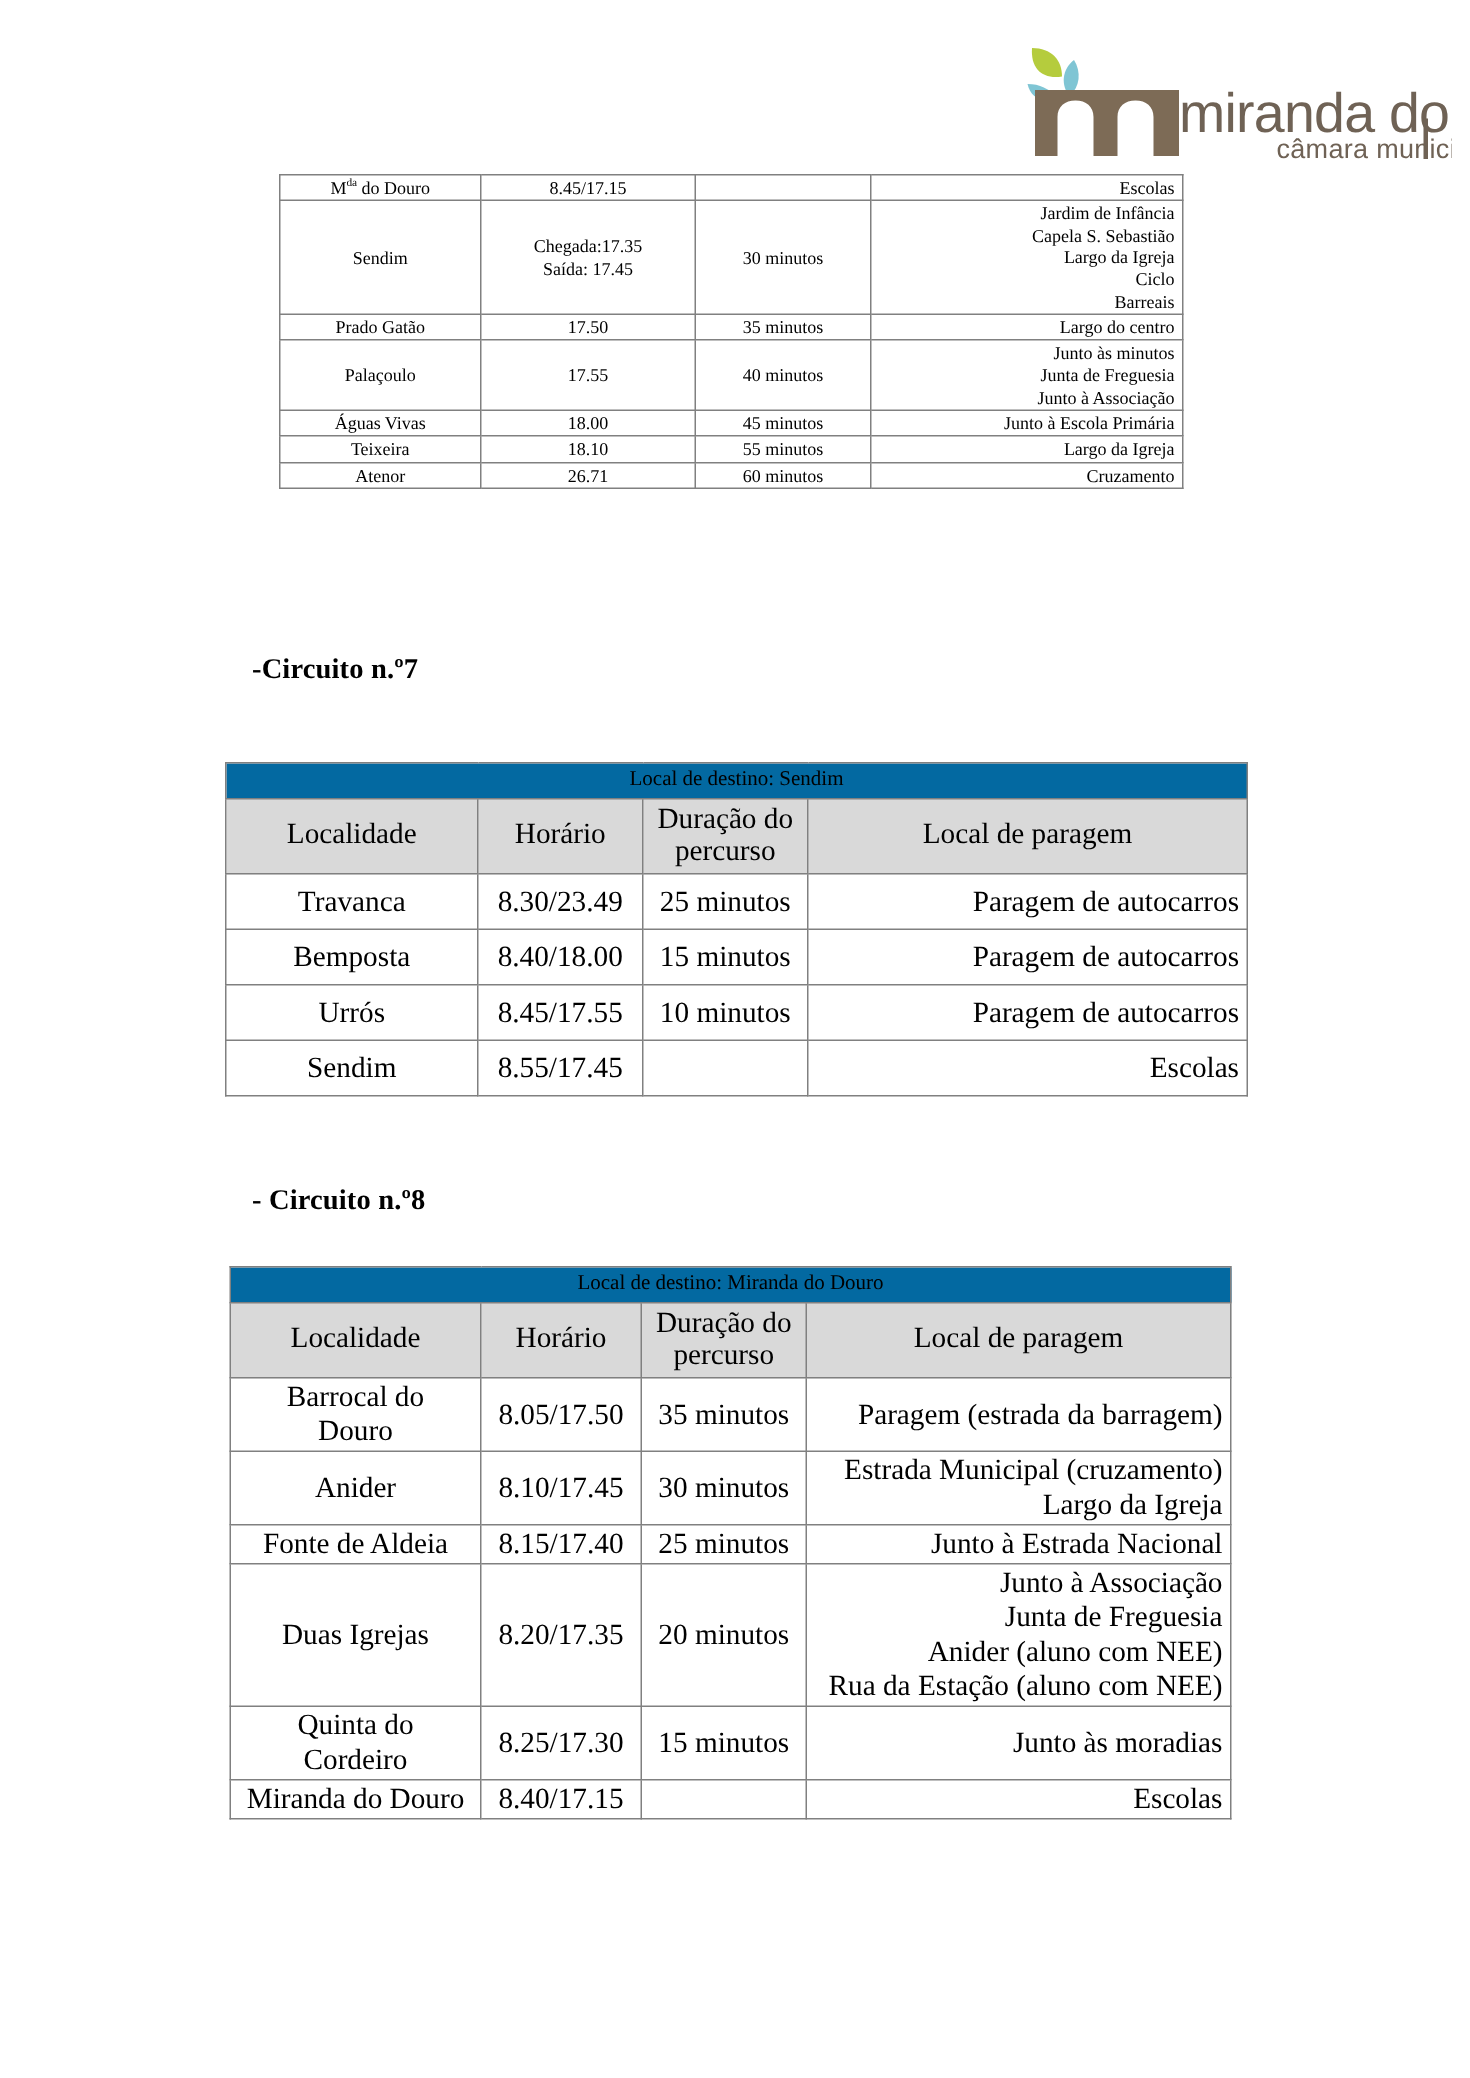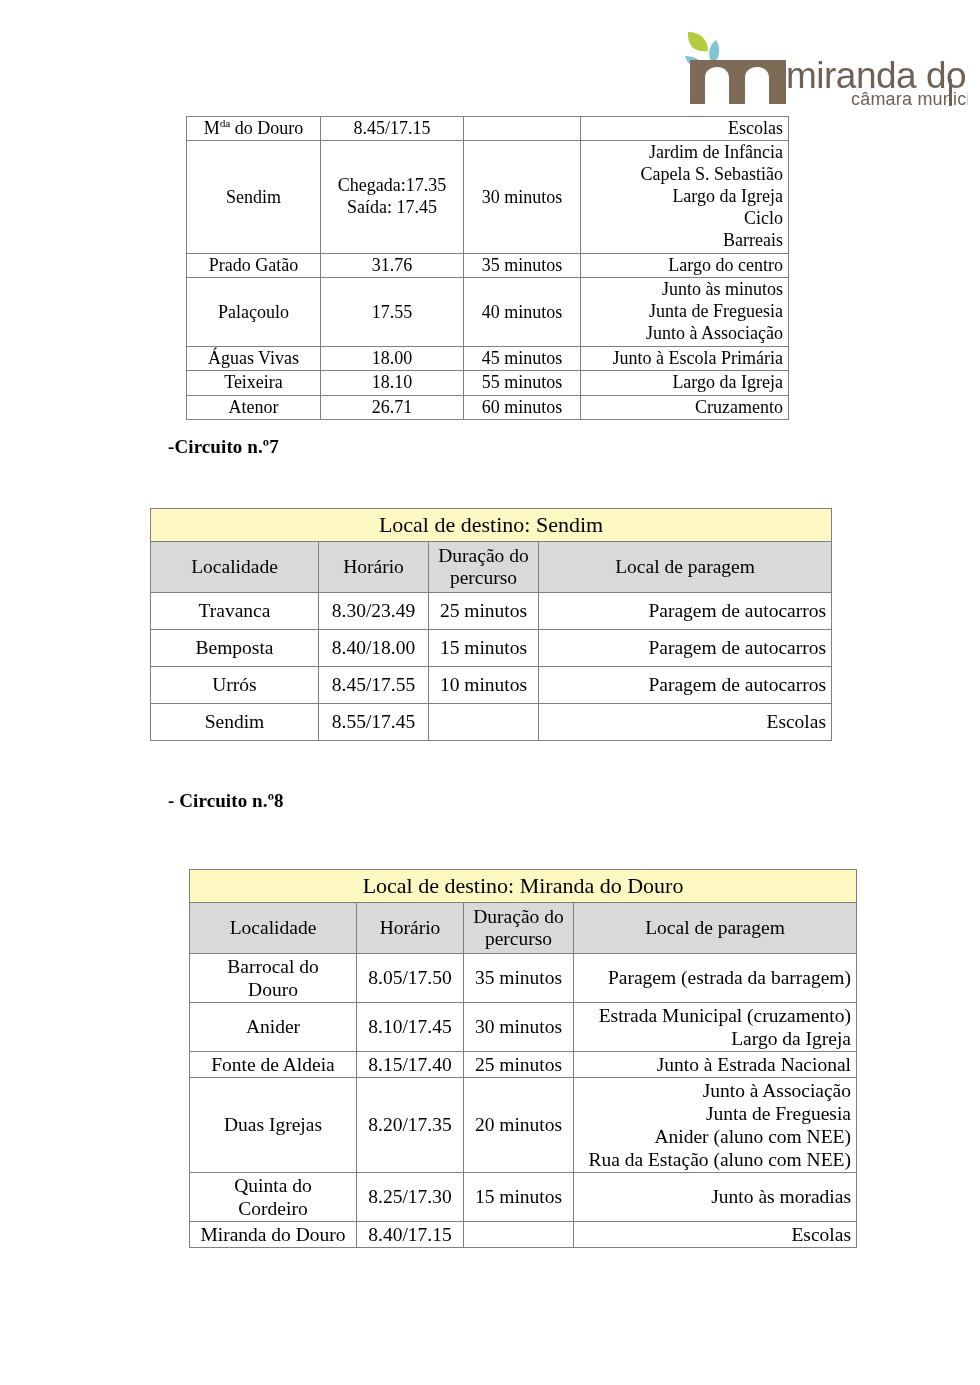--- a/index.html
+++ b/index.html
@@ -39,21 +39,21 @@
     font-size: 19.5px;
     line-height: 1.18;
     vertical-align: middle;
     background: #ffffff;
   }
   .c { text-align: center; }
   .l { text-align: right; }
 
   
   #table1 { left: 186px; top: 116px; width: 602px; }
-  #table1 td { font-size: 18px; }
+  #table1 td { font-size: 12px; }
   #table1 col.c1 { width: 134px; }
   #table1 col.c2 { width: 143px; }
   #table1 col.c3 { width: 117px; }
   #table1 col.c4 { width: 208px; }
   #table1 td.multi { line-height: 1.22; }
 
   sup.dasup {
     font-size: 0.63em;
     vertical-align: super;
     line-height: 0;
@@ -66,40 +66,40 @@
     font-size: 19px;
     letter-spacing: 0.1px;
     white-space: nowrap;
   }
   #heading7 { left: 168px; top: 436px; }
   #heading8 { left: 168px; top: 790px; }
 
   
   .circuit-table td { font-size: 19px; }
   .circuit-table .destino {
-    background: #fef9c3;
+    background: #0369a1;
     text-align: center;
-    font-size: 22px;
+    font-size: 14px;
     padding: 3px 5px;
   }
   .circuit-table .colhead {
     background: #d9d9d9;
     text-align: center;
     padding: 3px 5px;
     line-height: 1.12;
   }
 
   #table2 { left: 150px; top: 508px; width: 681px; }
   #table2 col.c1 { width: 168px; }
   #table2 col.c2 { width: 110px; }
   #table2 col.c3 { width: 110px; }
   #table2 col.c4 { width: 293px; }
   #table2 td.data { height: 34px; }
 
-  #table3 { left: 153px; top: 869px; width: 667px; margin-left: 36px; }
+  #table3 { left: 153px; top: 844px; width: 667px; }
   #table3 col.c1 { width: 167px; }
   #table3 col.c2 { width: 107px; }
   #table3 col.c3 { width: 110px; }
   #table3 col.c4 { width: 283px; }
 
   .stack { display: block; }
 </style>
 </head>
 <body>
 
@@ -153,21 +153,21 @@
       <td class="l multi">
         <span class="stack">Jardim de Infância</span>
         <span class="stack">Capela S. Sebastião</span>
         <span class="stack">Largo da Igreja</span>
         <span class="stack">Ciclo</span>
         <span class="stack">Barreais</span>
       </td>
     </tr>
     <tr>
       <td class="c">Prado Gatão</td>
-      <td class="c">31.76</td>
+      <td class="c">17.50</td>
       <td class="c">35 minutos</td>
       <td class="l">Largo do centro</td>
     </tr>
     <tr>
       <td class="c">Palaçoulo</td>
       <td class="c">17.55</td>
       <td class="c">40 minutos</td>
       <td class="l multi">
         <span class="stack">Junto às minutos</span>
         <span class="stack">Junta de Freguesia</span>

